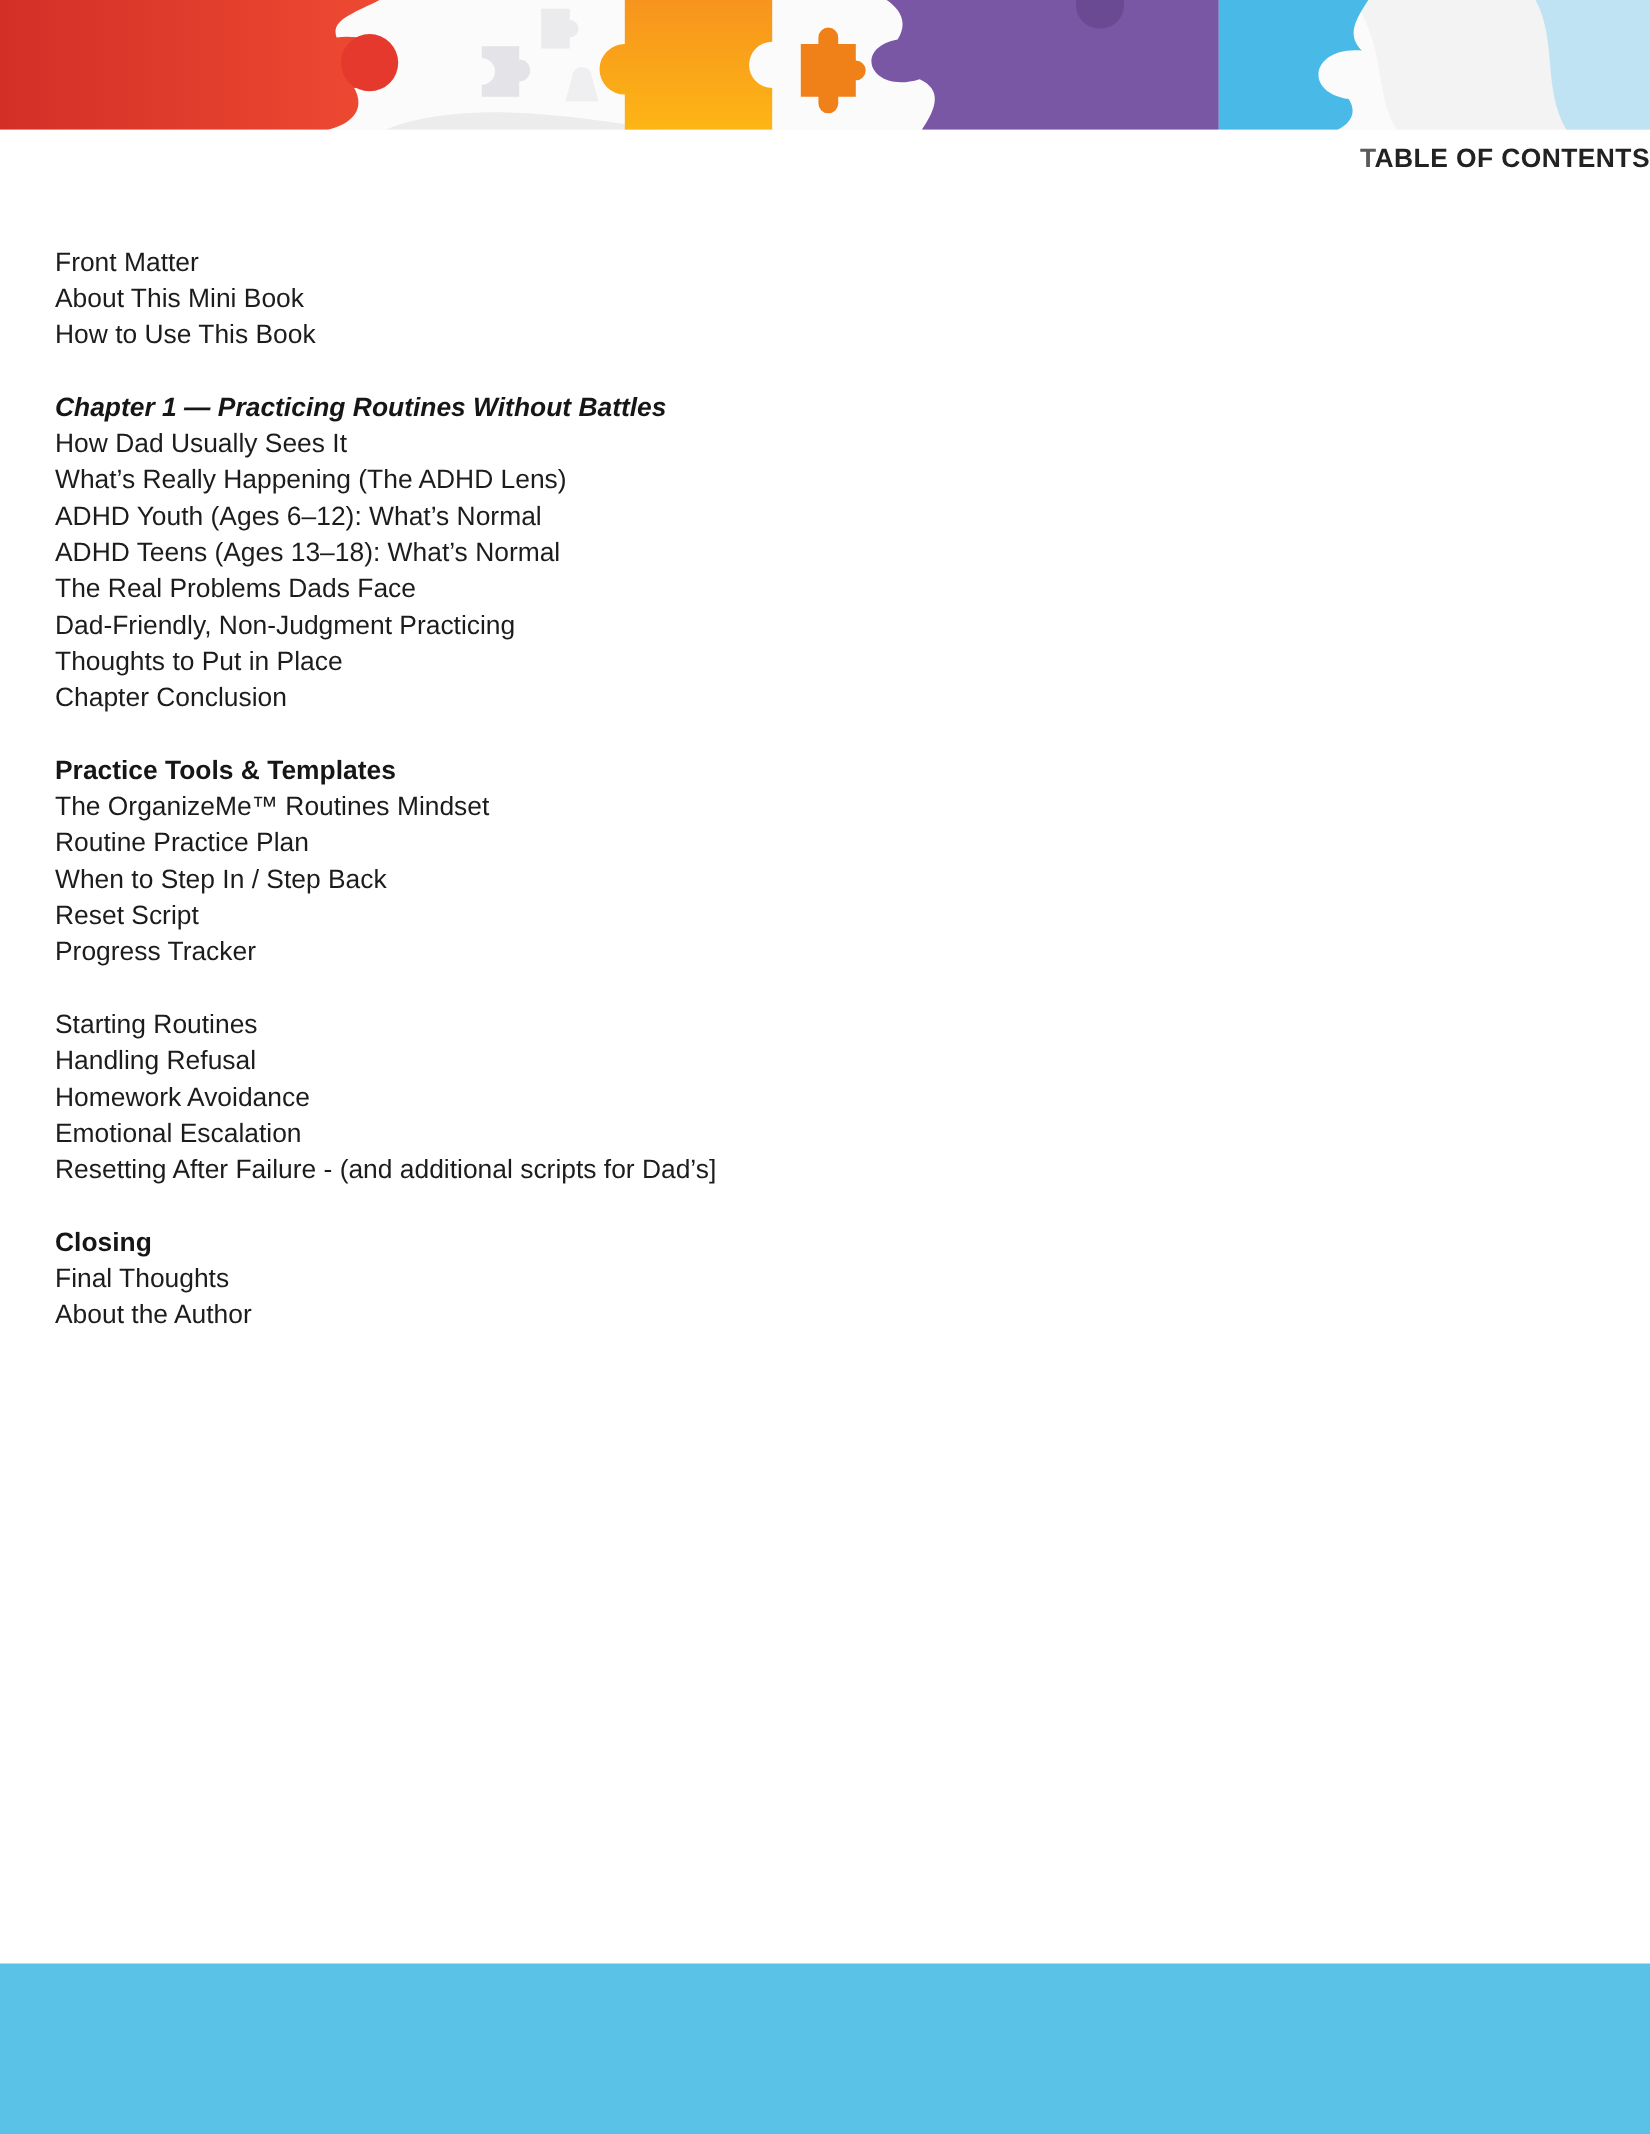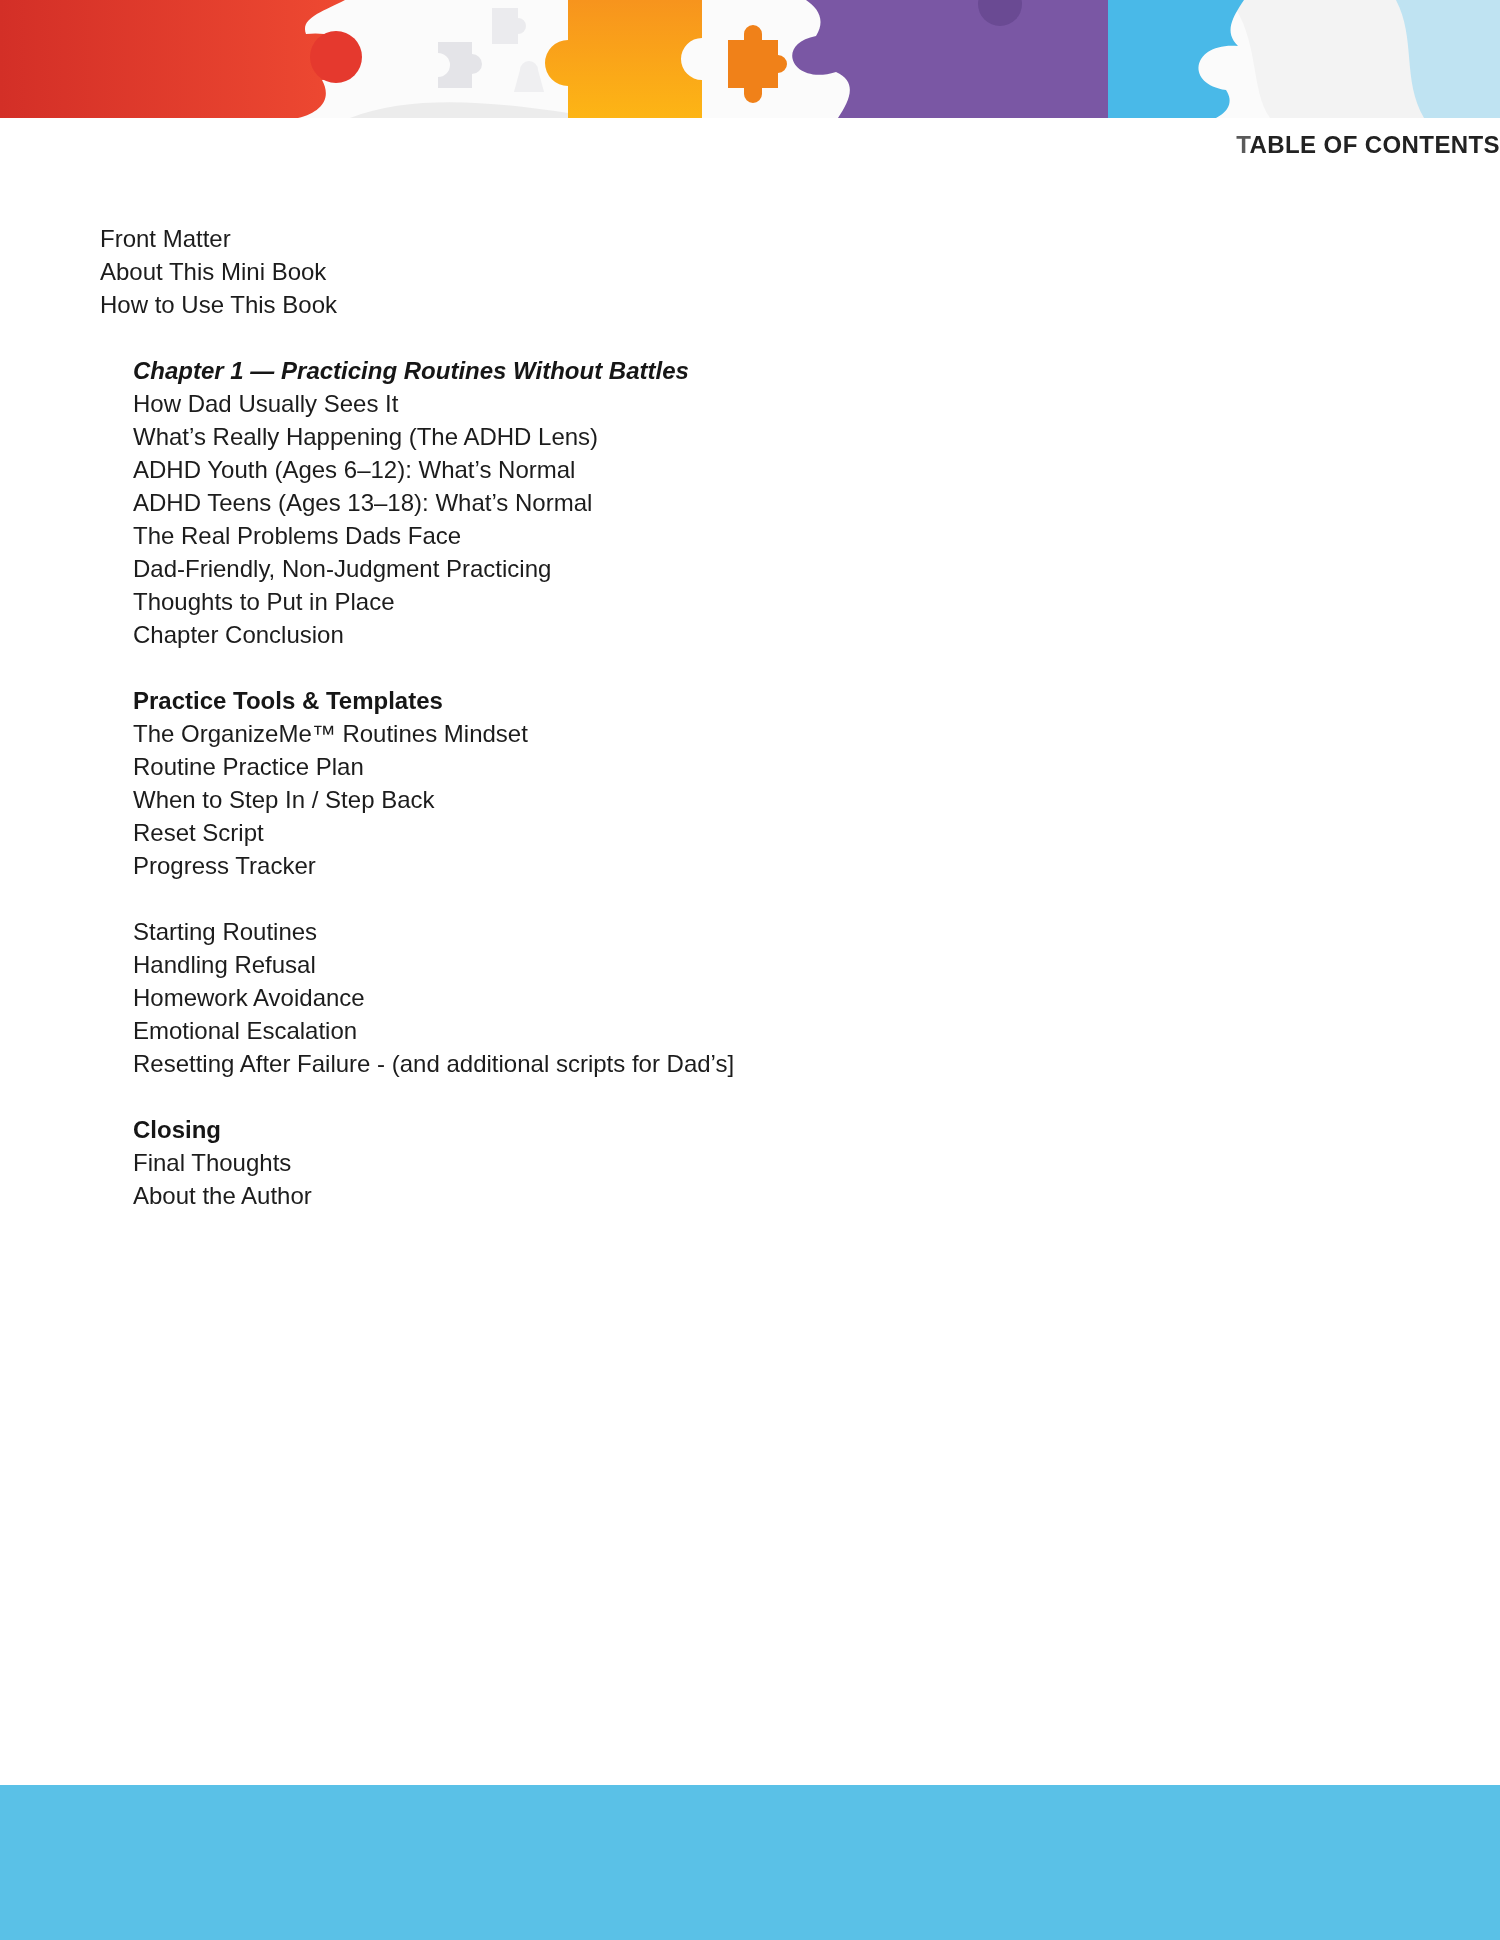--- a/index.html
+++ b/index.html
@@ -34,24 +34,24 @@
     font-weight: 700;
     letter-spacing: 0.4px;
     color: #222222;
     line-height: 30px;
   }
   .title::first-letter { color: #5a5a5a; }
 
   
   .toc {
     margin-top: 62px;
-    padding-left: 100px;
+    padding-left: 50px;
     padding-right: 120px;
   }
-  .toc-group + .toc-group { margin-top: 33px; margin-left: 33px; }
+  .toc-group + .toc-group { margin-top: 33px; }
   .toc-item {
     font-size: 24px;
     line-height: 33px;
     font-weight: 400;
     color: #1c1c1c;
   }
   .toc-heading {
     font-size: 24px;
     line-height: 33px;
     font-weight: 700;

